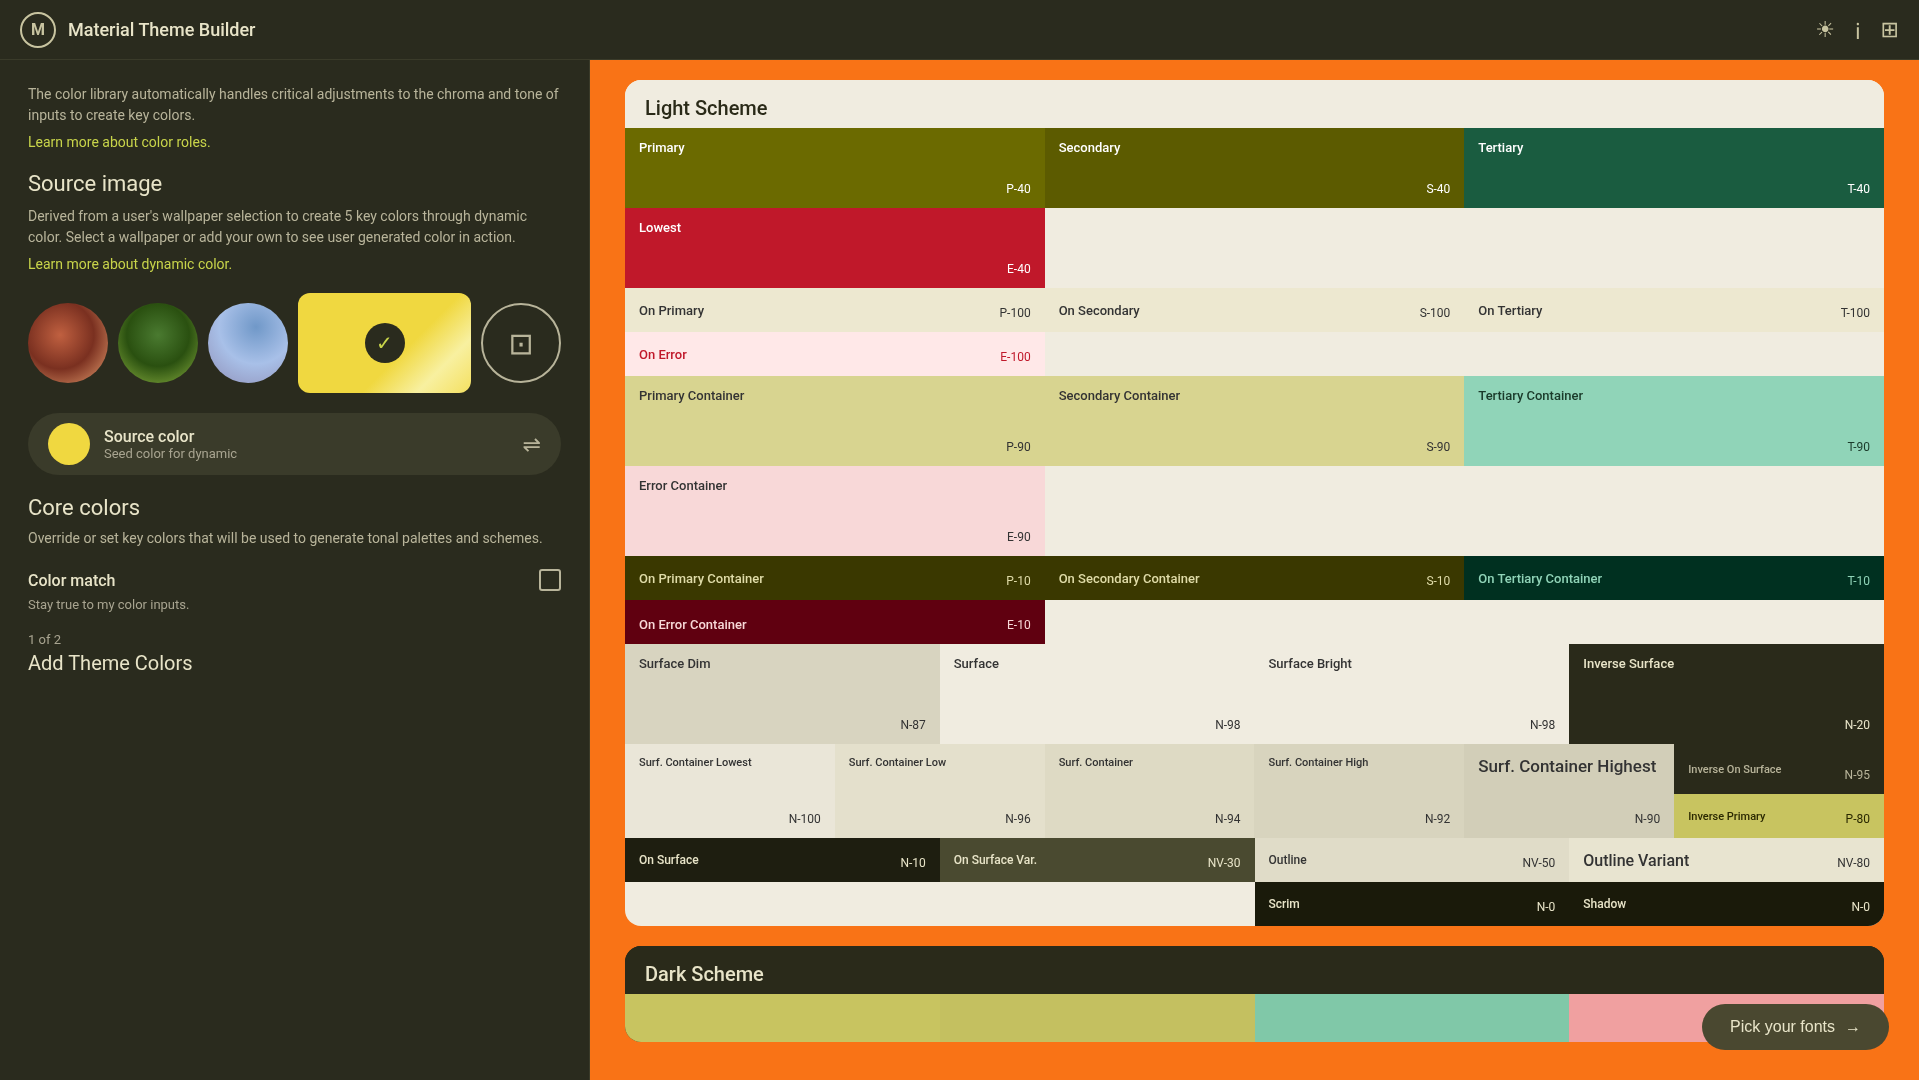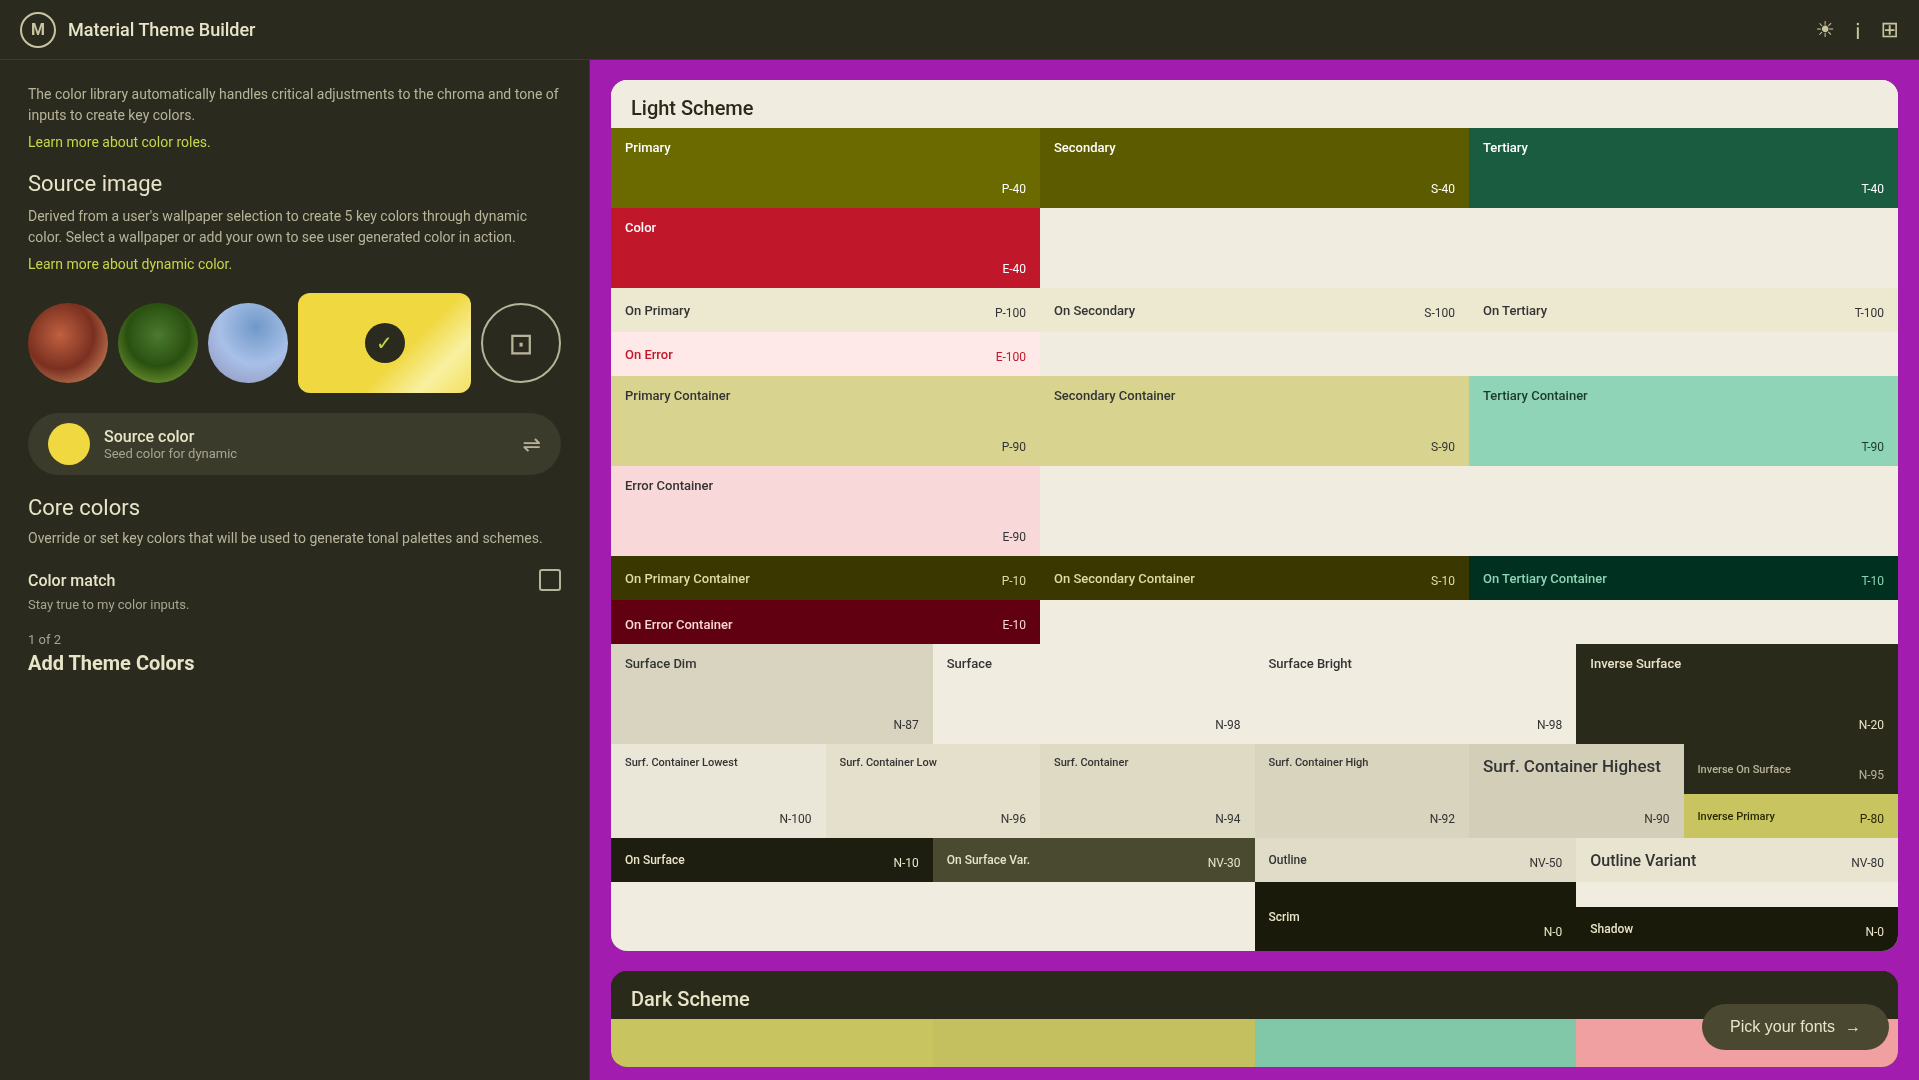--- a/index.html
+++ b/index.html
@@ -232,30 +232,30 @@
     }
 
     
     .page-indicator {
       font-size: 13px;
       color: #a8a490;
       margin-bottom: 4px;
     }
     .add-theme-title {
       font-size: 20px;
-      font-weight: 700;
+      font-weight: 400;
       color: #e8e4c8;
     }
 
     
     .right-panel {
       flex: 1;
-      background: #a21caf;
+      background: #f97316;
       overflow-y: auto;
-      padding: 20px 21px;
+      padding: 20px 35px;
     }
 
     .color-cell {
       padding: 12px 14px;
       display: flex;
       flex-direction: column;
       justify-content: space-between;
       min-height: 90px;
       position: relative;
     }
@@ -479,21 +479,21 @@
         </div>
         <div class="color-cell cell-secondary">
           <span class="color-cell-label">Secondary</span>
           <span class="color-cell-code">S-40</span>
         </div>
         <div class="color-cell cell-tertiary">
           <span class="color-cell-label">Tertiary</span>
           <span class="color-cell-code">T-40</span>
         </div>
         <div class="color-cell cell-error">
-          <span class="color-cell-label">Color</span>
+          <span class="color-cell-label">Lowest</span>
           <span class="color-cell-code">E-40</span>
         </div>
       </div>
 
       <div class="four-col">
         <div class="color-cell cell-on-primary" style="min-height:44px; flex-direction:row; align-items:center; justify-content:space-between;">
           <span class="color-cell-label">On Primary</span>
           <span class="color-cell-code">P-100</span>
         </div>
         <div class="color-cell cell-on-secondary" style="min-height:44px; flex-direction:row; align-items:center; justify-content:space-between;">
@@ -623,21 +623,21 @@
           <span class="color-cell-label" style="font-size:16px;">Outline Variant</span>
           <span class="color-cell-code">NV-80</span>
         </div>
       </div>
 
       <div style="display:grid; grid-template-columns: 1fr 1fr; margin-left: auto; width:50%;">
         <div class="color-cell cell-scrim" style="min-height:44px; flex-direction:row; align-items:center; justify-content:space-between;">
           <span class="color-cell-label" style="font-size:12px;">Scrim</span>
           <span class="color-cell-code">N-0</span>
         </div>
-        <div class="color-cell cell-shadow" style="min-height:44px; flex-direction:row; align-items:center; margin-top:25px;">
+        <div class="color-cell cell-shadow" style="min-height:44px; flex-direction:row; align-items:center; ">
           <span class="color-cell-label" style="font-size:12px;">Shadow</span>
           <span class="color-cell-code">N-0</span>
         </div>
       </div>
     </div>
 
     <div class="dark-scheme-card">
       <div class="dark-scheme-header">Dark Scheme</div>
       <div class="dark-color-bar">
         <div class="dark-bar-primary"></div>

